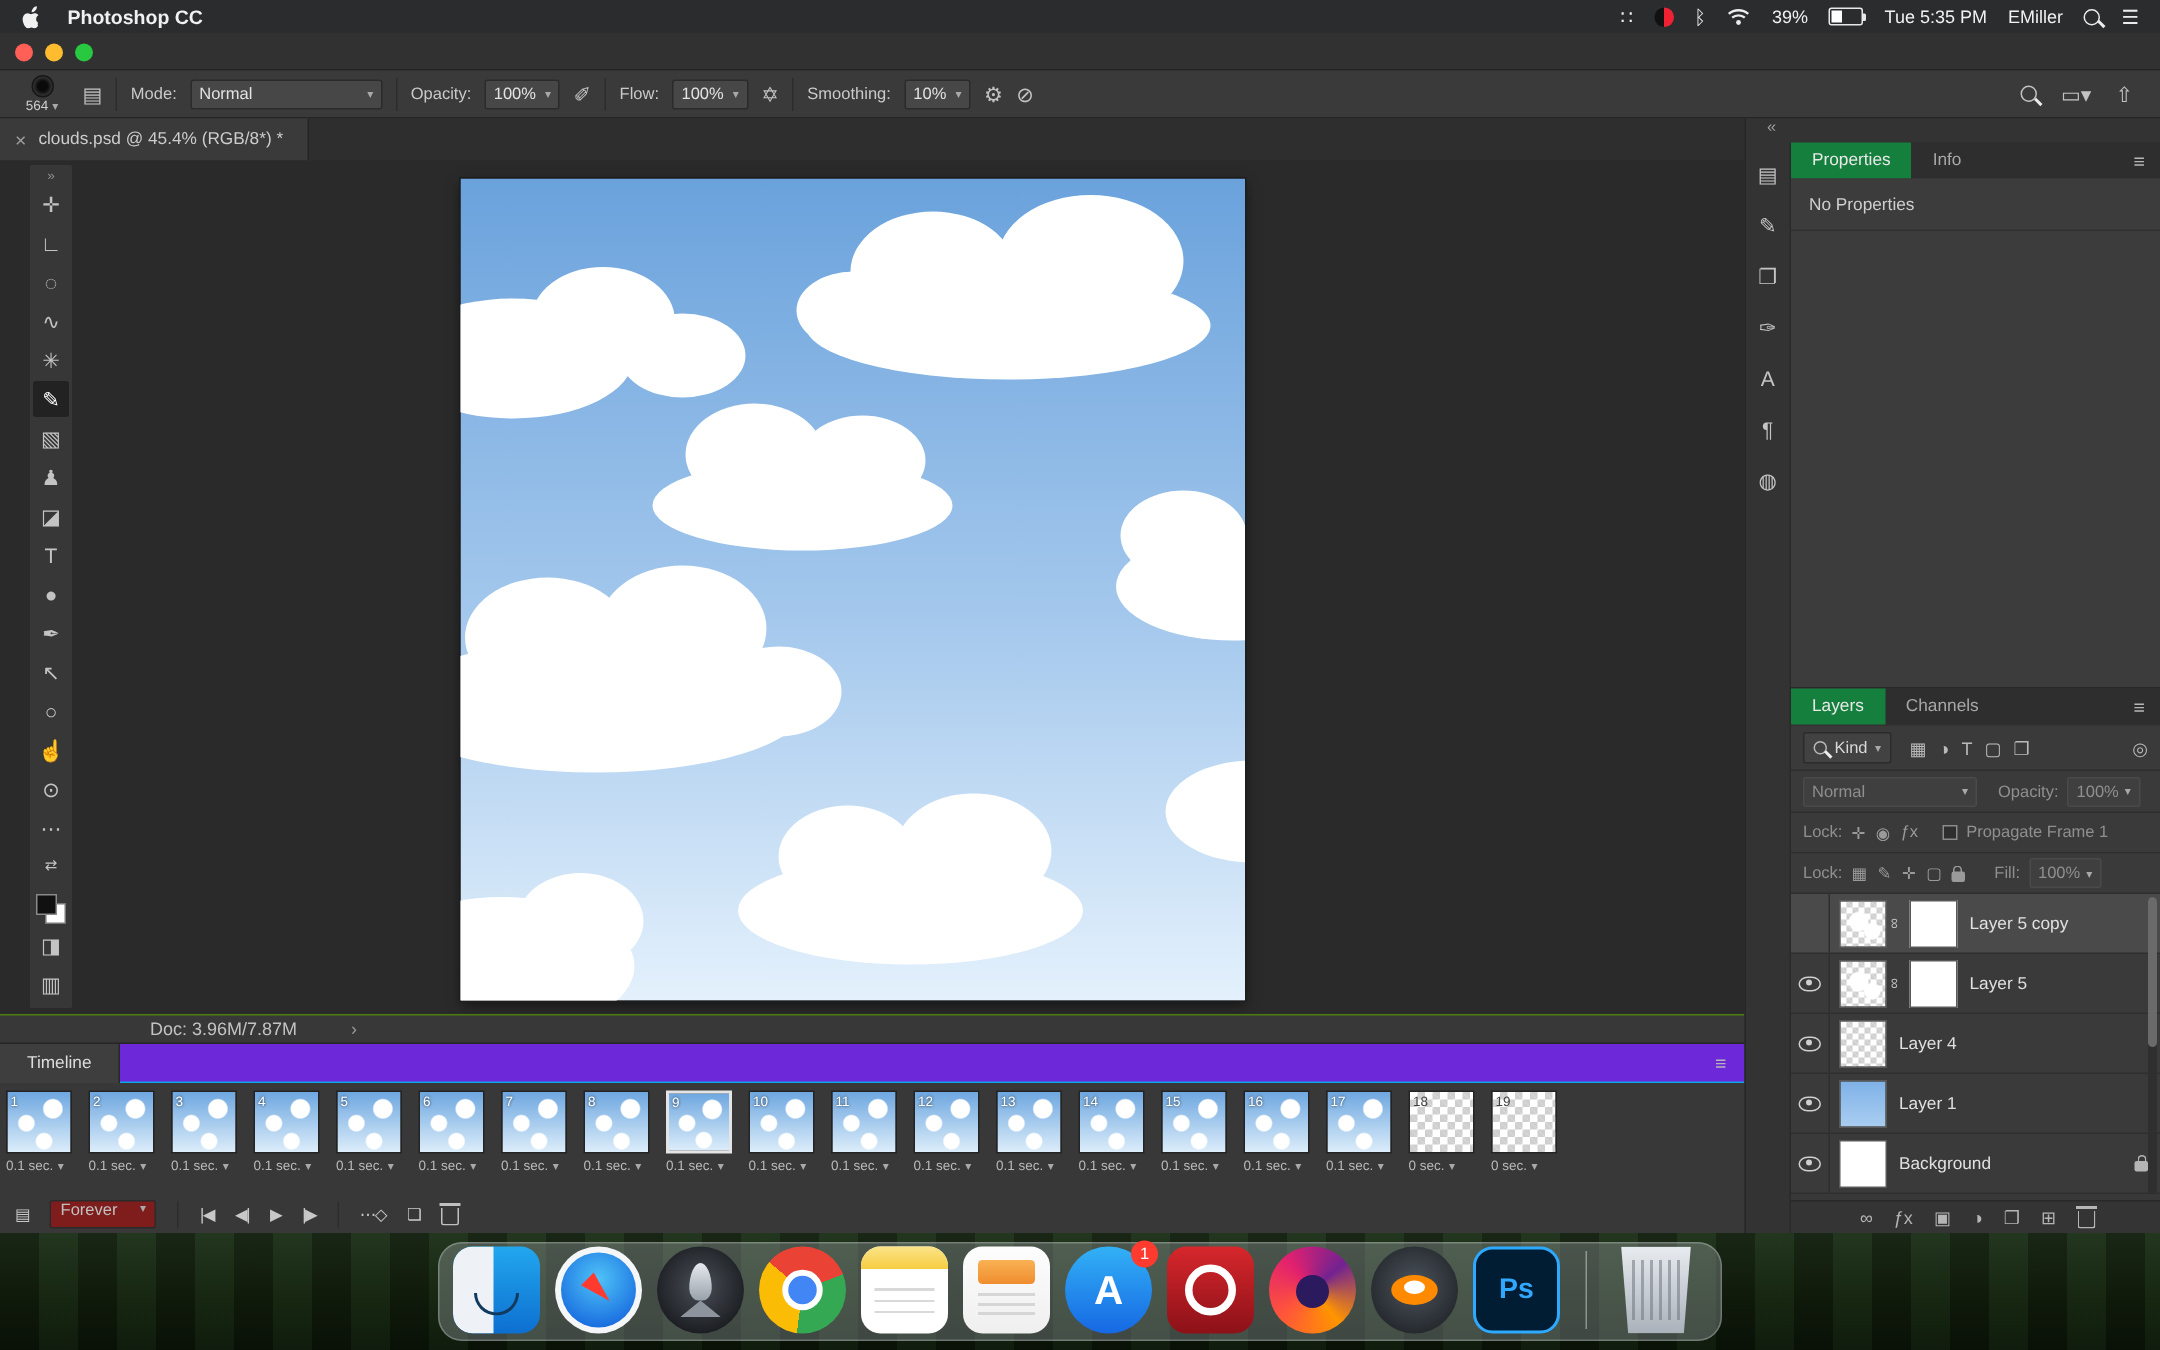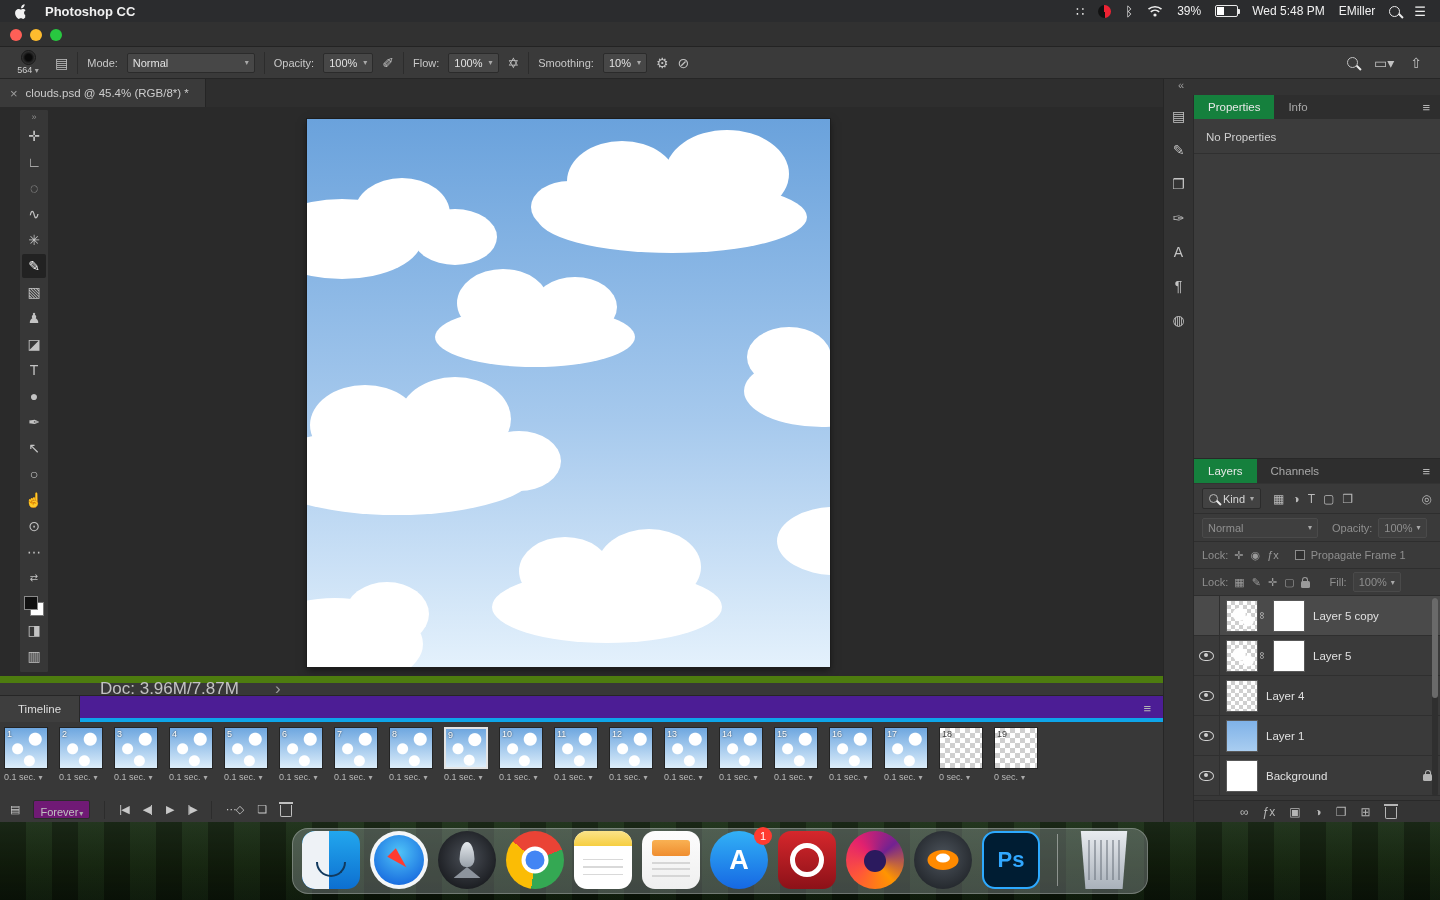--- a/index.html
+++ b/index.html
@@ -53,28 +53,28 @@
   .tool{width:24px;height:24px;display:flex;align-items:center;justify-content:center;border-radius:2px}
   .tool .tglyph{font-size:14px;color:#c3c3c3;line-height:1}
   .tool.sel{background:#222222}
   .tool.sel .tglyph{color:#ffffff}
   .swatches{position:relative;width:20px;height:20px;margin-top:4px}
   .sw-bg{position:absolute;right:0;bottom:0;width:12px;height:12px;background:#ffffff;border:1px solid #777}
   .sw-fg{position:absolute;left:0;top:0;width:12px;height:12px;background:#111;border:1px solid #8a8a8a}
   .canvas-wrap{position:absolute;left:307px;top:12px;width:523px;height:548px;box-shadow:0 0 0 1px #1d1d1d,0 3px 8px rgba(0,0,0,.5)}
 
   
-  .statusbar{position:absolute;left:0;top:676px;width:1163px;height:19px;background:#383838;border-top:7px solid #4d7c0f;
-             box-sizing:border-box;display:flex;align-items:center;font-size:17px;color:#c3c3c3}
+  .statusbar{position:absolute;left:0;top:676px;width:1163px;height:19px;background:#383838;border-top:1px solid #4d7c0f;
+             box-sizing:border-box;display:flex;align-items:center;font-size:12px;color:#c3c3c3}
   .sb-doc{margin-left:100px}
   .sb-chev{margin-left:36px;color:#9d9d9d}
 
   
   .timeline{position:absolute;left:0;top:695px;width:1163px;height:127px;background:#383838;border-top:1px solid #262626;box-sizing:border-box}
-  .tl-header{position:absolute;left:0;top:0;width:100%;height:26px;background:#4c1d95;border-bottom:4px solid #0ea5e9;box-sizing:border-box}
+  .tl-header{position:absolute;left:0;top:0;width:100%;height:26px;background:#6d28d9;border-bottom:1px solid #0ea5e9;box-sizing:border-box}
   .tl-tab{display:inline-block;height:26px;line-height:26px;padding:0 18px;background:#3e3e3e;color:#dddddd;font-size:11.5px;border-right:1px solid #272727}
   .tl-menu{position:absolute;right:12px;top:5px;color:#b5b5b5;font-size:13px}
   .frames{position:absolute;left:4px;top:31px;display:flex}
   .frame{width:55px;display:flex;flex-direction:column}
   .fthumb{position:relative;width:44px;height:42px;box-sizing:border-box;border:1px solid #242424}
   .fsel .fthumb{border:2px solid #e4e4e4}
   .ft-sky{background:
       radial-gradient(circle at 72% 28%, #ffffff 6px, rgba(255,255,255,0) 7px),
       radial-gradient(circle at 30% 52%, #ffffff 5px, rgba(255,255,255,0) 6px),
       radial-gradient(circle at 58% 82%, #ffffff 5px, rgba(255,255,255,0) 6px),
@@ -82,21 +82,21 @@
   .ft-checker{background:
       linear-gradient(45deg,#cfcfcf 25%,transparent 25%,transparent 75%,#cfcfcf 75%),
       linear-gradient(45deg,#cfcfcf 25%,#ffffff 25%,#ffffff 75%,#cfcfcf 75%);
       background-size:10px 10px;background-position:0 0,5px 5px}
   .fnum{position:absolute;left:2px;top:1px;font-size:9px;color:#ffffff;text-shadow:0 0 2px rgba(0,0,0,.8)}
   .ft-checker .fnum{color:#444;text-shadow:none}
   .fdur{display:flex;gap:3px;align-items:center;font-size:9px;color:#b9b9b9;margin-top:3px}
   .tl-controls{position:absolute;left:0;top:100px;width:100%;height:27px;display:flex;align-items:center;gap:14px;
                padding:0 10px;box-sizing:border-box;color:#c0c0c0;font-size:11px}
   .tlc-btn{font-size:11px;color:#c8c8c8;letter-spacing:-1px}
-  .loop-dd{display:flex;align-items:flex-end;gap:1px;background:#701a75;border:1px solid #2b2b2b;border-radius:2px;height:17px;padding:0 6px}
+  .loop-dd{display:flex;align-items:flex-start;gap:15px;background:#7f1d1d;border:1px solid #2b2b2b;border-radius:2px;height:17px;padding:0 6px}
   .tlc-sep{width:1px;height:18px;background:#2c2c2c}
 
   
   .eye{display:inline-block;width:13px;height:8px;border:1px solid #cfcfcf;border-radius:50% / 60%;position:relative}
   .eye::after{content:"";position:absolute;left:3.5px;top:1.5px;width:4px;height:4px;border-radius:50%;background:#cfcfcf}
   .lock{display:inline-block;width:9px;height:7px;background:currentColor;border-radius:1.5px;position:relative;margin-top:4px}
   .lock::before{content:"";position:absolute;left:1.5px;top:-4px;width:4px;height:4px;border:1.5px solid currentColor;border-bottom:none;border-radius:3px 3px 0 0}
   .i-trash{display:inline-block;width:10px;height:11px;position:relative;border:1px solid currentColor;border-top:none;border-radius:0 0 2px 2px;margin-top:3px}
   .i-trash::before{content:"";position:absolute;left:-2px;top:-3px;right:-2px;height:1.5px;background:currentColor}
   .cbx{display:inline-block;width:10px;height:10px;border:1px solid #8b8b8b;background:#2e2e2e;box-sizing:border-box}
@@ -189,21 +189,21 @@
   .dk-app-store{background:linear-gradient(#32b1f6,#1668e3);border-radius:50%}
   .dk-app-store .dk-glyph{color:#fff;font-size:27px}
   .dk-creative-cloud{background:linear-gradient(#d6272c,#8c1118)}
   .dk-creative-cloud::before{content:"";position:absolute;left:50%;top:50%;width:24px;height:24px;border:5px solid #fff;border-radius:50%;transform:translate(-50%,-50%)}
   .dk-firefox{border-radius:50%;background:conic-gradient(from 140deg,#ff9500,#ff5639,#e3216e,#722291,#ff9500)}
   .dk-firefox::after{content:"";position:absolute;left:50%;top:52%;width:22px;height:22px;border-radius:50%;background:#2b1a5e;transform:translate(-50%,-50%)}
   .dk-blender{border-radius:50%;background:radial-gradient(circle at 50% 45%,#4d545c,#23272c 78%)}
   .dk-blender::before{content:"";position:absolute;left:50%;top:50%;width:31px;height:20px;border-radius:50%;background:#ff8a00;transform:translate(-50%,-50%)}
   .dk-blender::after{content:"";position:absolute;left:50%;top:49%;width:14px;height:9px;border-radius:50%;background:#ffffff;transform:translate(-50%,-60%)}
   .dk-photoshop{background:#001d33;border:2px solid #2daaff;box-sizing:border-box}
-  .dk-photoshop .dk-glyph{color:#31a8ff;font-size:22px}
+  .dk-photoshop .dk-glyph{color:#31a8ff;font-size:19px}
   .dk-trash{background:linear-gradient(180deg,#e8ebef,#a9b1ba);clip-path:polygon(10% 0,90% 0,82% 100%,18% 100%);border-radius:6px}
   .dk-trash::after{content:"";position:absolute;inset:9px 13px;background:repeating-linear-gradient(90deg,rgba(110,118,128,.55) 0 2px,transparent 2px 6px)}
 </style>
 </head>
 <body>
 
 <div id="root">
 
   <div class="menubar">
     <span style="display:flex">
@@ -220,21 +220,21 @@
         <svg width="16" height="12" viewBox="0 0 16 12">
             <g fill="none" stroke="#ececec" stroke-width="1.6">
               <path d="M1.5 4.2a10 10 0 0 1 13 0"></path>
               <path d="M3.8 6.8a6.5 6.5 0 0 1 8.4 0"></path>
             </g>
             <circle cx="8" cy="10" r="1.6" fill="#ececec"></circle>
           </svg>
       </span>
       <span>39%</span>
       <span class="batt"></span>
-      <span>Wed 5:48 PM</span>
+      <span>Tue 5:35 PM</span>
       <span>EMiller</span>
       <span class="mag"></span>
       <span class="sysicon">☰</span>
     </span>
   </div>
 
   <div class="titlebar">
     <span class="tl-dot tl-red"></span>
     <span class="tl-dot tl-yellow"></span>
     <span class="tl-dot tl-green"></span>

